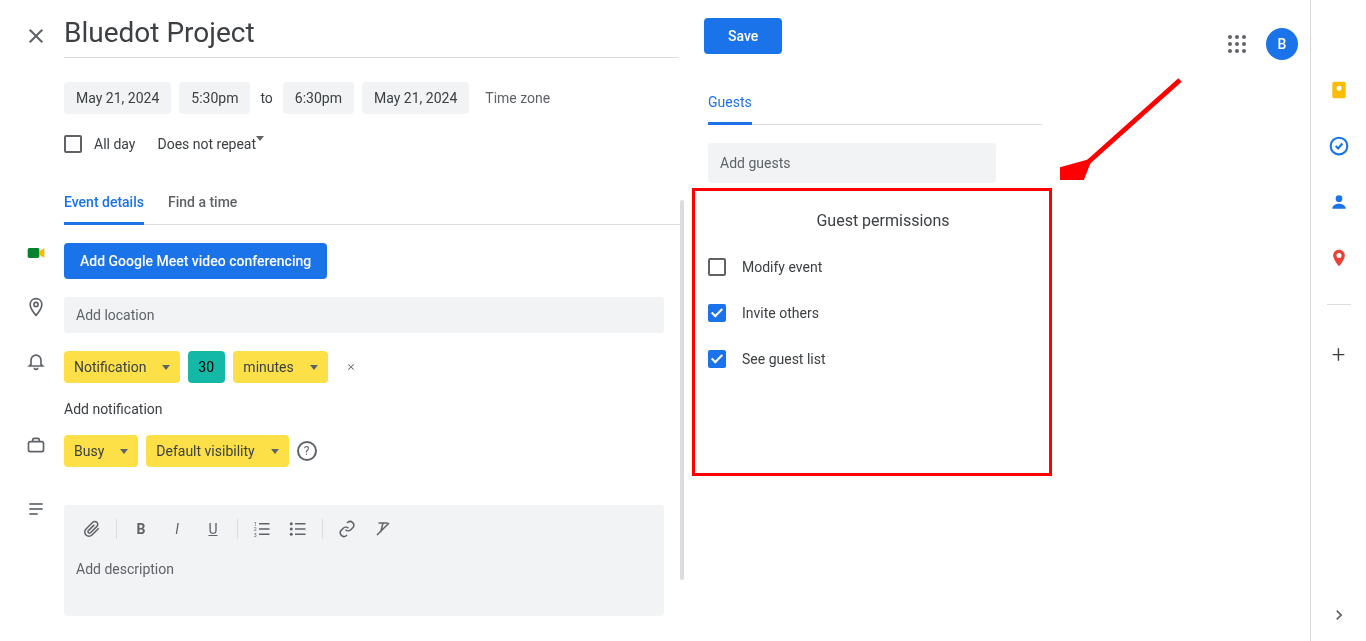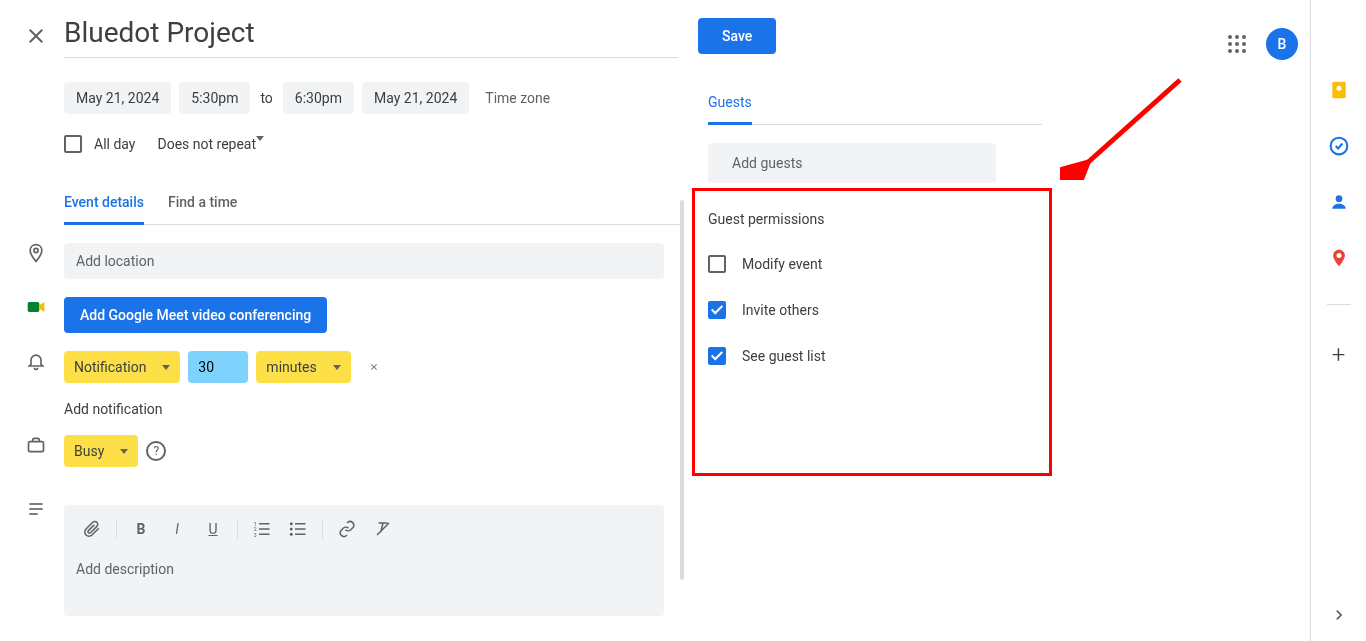--- a/index.html
+++ b/index.html
@@ -2,21 +2,21 @@
 <html><head>
 <meta charset="utf-8">
 <style>
 * { box-sizing: border-box; margin: 0; padding: 0; font-family: 'Google Sans', Roboto, Arial, sans-serif; }
 body { background: #fff; color: #3c4043; font-size: 14px; width: 1366px; height: 641px; overflow: hidden; position: relative; }
 
 .topbar { display: flex; align-items: flex-start; padding: 12px 20px 0 24px; }
 .close-btn { width: 24px; height: 24px; color: #5f6368; cursor: pointer; margin-top: 12px; margin-right: 16px; }
 .title-wrap { flex: 0 0 auto; width: 614px; }
 .title-input { font-size: 28px; font-weight: 400; color: #3c4043; border: none; outline: none; width: 100%; padding: 4px 0 8px 0; border-bottom: 1px solid #dadce0; background: transparent; }
-.save-btn { background: #1a73e8; color: #fff; border: none; border-radius: 4px; padding: 10px 24px; font-size: 14px; font-weight: 500; cursor: pointer; margin-left: 20px; margin-top: 6px; }
+.save-btn { background: #1a73e8; color: #fff; border: none; border-radius: 4px; padding: 10px 24px; font-size: 14px; font-weight: 500; cursor: pointer; margin-left: 26px; margin-top: 6px; }
 
 .content { display: flex; padding-left: 64px; }
 .left-col { width: 620px; position: relative; }
 .right-col { margin-left: 24px; width: 350px; }
 
 .date-row { display: flex; align-items: center; gap: 8px; margin-top: 24px; }
 .chip { background: #f1f3f4; border-radius: 4px; padding: 8px 12px; font-size: 14px; color: #3c4043; cursor: pointer; }
 .to-text { font-size: 14px; color: #3c4043; padding: 0 2px; }
 .tz-link { font-size: 14px; color: #5f6368; margin-left: 8px; cursor: pointer; }
 
@@ -34,44 +34,44 @@
 .detail-row { display: flex; align-items: center; margin-top: 18px; }
 .row-icon { width: 20px; height: 20px; position: absolute; left: -38px; color: #5f6368; display: flex; align-items: center; justify-content: center; }
 .row-body { position: relative; flex: 1; }
 
 .meet-btn { background: #1a73e8; color: #fff; border: none; border-radius: 4px; padding: 10px 16px; font-size: 14px; font-weight: 500; cursor: pointer; }
 .loc-input { width: 600px; background: #f1f3f4; border: none; border-radius: 4px; padding: 10px 12px; font-size: 14px; outline: none; }
 .loc-input::placeholder { color: #5f6368; }
 
 .notif-row { display: flex; align-items: center; gap: 8px; }
 .sel-chip { background: #fde047; border-radius: 4px; padding: 8px 10px; display: flex; align-items: center; gap: 16px; cursor: pointer; font-size: 14px; }
-.num-input { background: #7dd3fc; border: none; border-radius: 4px; padding: 8px 10px; width: 60px; font-size: 14px; outline: none; }
+.num-input { background: #14b8a6; border: none; border-radius: 4px; padding: 8px 10px; width: 37px; font-size: 14px; outline: none; }
 .x-icon { color: #5f6368; cursor: pointer; padding: 4px; margin-left: 6px; }
 
 .add-notif { color: #3c4043; font-size: 14px; margin-top: 18px; cursor: pointer; display: block; }
 
 .cal-row { display: flex; align-items: center; gap: 10px; }
 .color-dot { width: 14px; height: 14px; border-radius: 50%; background: #7986cb; }
 .color-sel { background: #f1f3f4; border-radius: 4px; padding: 6px 8px; display: flex; align-items: center; gap: 8px; cursor: pointer; }
 
 .busy-row { display: flex; align-items: center; gap: 8px; }
 .help-icon { width: 20px; height: 20px; border: 2px solid #5f6368; border-radius: 50%; display: flex; align-items: center; justify-content: center; font-size: 12px; color: #5f6368; cursor: pointer; }
 
 .desc-box { margin-top: 20px; background: #f1f3f4; border-radius: 4px; width: 600px; }
 .desc-toolbar { display: flex; align-items: center; padding: 8px 12px; gap: 4px; }
 .tb-btn { width: 32px; height: 32px; display: flex; align-items: center; justify-content: center; color: #5f6368; cursor: pointer; border-radius: 4px; }
 .tb-sep { width: 1px; height: 20px; background: #dadce0; margin: 0 4px; }
 .desc-area { width: 100%; min-height: 60px; background: transparent; border: none; outline: none; padding: 8px 12px 16px 12px; font-size: 14px; resize: none; }
 .desc-area::placeholder { color: #5f6368; }
 
 .guests-tab { padding: 0 0 12px 0; font-size: 14px; font-weight: 400; color: #1a73e8; border-bottom: 3px solid #1a73e8; display: inline-block; margin-top: 36px; }
 .guests-underline { border-bottom: 1px solid #dadce0; margin-top: -1px; width: 334px; }
-.guest-input { width: 288px; background: #f1f3f4; border: none; border-radius: 4px; padding: 12px 24px; font-size: 14px; outline: none; margin-top: 18px; }
+.guest-input { width: 288px; background: #f1f3f4; border: none; border-radius: 4px; padding: 12px 12px; font-size: 14px; outline: none; margin-top: 18px; }
 .guest-input::placeholder { color: #5f6368; }
-.perm-title { font-size: 14px; color: #3c4043; margin-top: 28px; }
+.perm-title { font-size: 16px; color: #3c4043; margin-top: 28px; text-align: center; }
 .perm-row { display: flex; align-items: center; gap: 16px; margin-top: 28px; }
 
 .highlight-box { position: absolute; border: 3px solid #ff0000; left: 692px; top: 188px; width: 360px; height: 288px; pointer-events: none; }
 .arrow { position: absolute; left: 1060px; top: 70px; pointer-events: none; }
 
 .side-panel { position: absolute; right: 0; top: 0; width: 56px; height: 641px; border-left: 1px solid #dadce0; display: flex; flex-direction: column; align-items: center; padding-top: 80px; gap: 36px; }
 .sp-icon { width: 20px; height: 20px; cursor: pointer; }
 .sp-divider { width: 24px; height: 1px; background: #dadce0; }
 .sp-plus { font-size: 24px; color: #3c4043; cursor: pointer; font-weight: 300; }
 .sp-chevron { position: absolute; bottom: 16px; color: #5f6368; cursor: pointer; }
@@ -137,38 +137,38 @@
     </div>
 
     <div class="tabs">
       <div class="tab active">Event details</div>
       <div class="tab">Find a time</div>
     </div>
 
     <div class="detail-row">
       <div class="row-body">
         <div class="row-icon">
+          <svg width="22" height="22" viewBox="0 0 24 24">
+              <rect x="2" y="6" width="14" height="12" rx="2" fill="#00832d"></rect>
+              <path d="M16 10 L22 6 L22 18 L16 14 Z" fill="#ffba00"></path>
+            </svg>
+        </div>
+        <button class="meet-btn">Add Google Meet video conferencing</button>
+      </div>
+    </div>
+
+    <div class="detail-row">
+      <div class="row-body">
+        <div class="row-icon">
           <svg width="20" height="20" viewBox="0 0 24 24" fill="none" stroke="currentColor" stroke-width="2">
               <path d="M12 2 C8 2 5 5 5 9 C5 14 12 22 12 22 S19 14 19 9 C19 5 16 2 12 2 Z"></path>
               <circle cx="12" cy="9" r="2.5"></circle>
             </svg>
         </div>
         <input class="loc-input" placeholder="Add location" style="">
-      </div>
-    </div>
-
-    <div class="detail-row">
-      <div class="row-body">
-        <div class="row-icon">
-          <svg width="22" height="22" viewBox="0 0 24 24">
-              <rect x="2" y="6" width="14" height="12" rx="2" fill="#00832d"></rect>
-              <path d="M16 10 L22 6 L22 18 L16 14 Z" fill="#ffba00"></path>
-            </svg>
-        </div>
-        <button class="meet-btn">Add Google Meet video conferencing</button>
       </div>
     </div>
 
     <div class="detail-row">
       <div class="row-body">
         <div class="row-icon">
           <svg width="20" height="20" viewBox="0 0 24 24" fill="none" stroke="currentColor" stroke-width="2">
               <path d="M18 16 L18 11 C18 7.7 15.3 5 12 5 S6 7.7 6 11 L6 16 L4 18 L20 18 Z"></path>
               <path d="M10 20 C10 21 10.9 22 12 22 S14 21 14 20"></path>
             </svg>
@@ -197,20 +197,24 @@
       <div class="row-body">
         <div class="row-icon">
           <svg width="20" height="20" viewBox="0 0 24 24" fill="none" stroke="currentColor" stroke-width="2">
               <rect x="3" y="8" width="18" height="12" rx="2"></rect>
               <path d="M8 8 V6 C8 5 9 4 10 4 H14 C15 4 16 5 16 6 V8"></path>
             </svg>
         </div>
         <div class="busy-row">
           <div class="sel-chip">
             <span>Busy</span>
+            <span class="caret"></span>
+          </div>
+          <div class="sel-chip">
+            <span>Default visibility</span>
             <span class="caret"></span>
           </div>
           <div class="help-icon">?</div>
         </div>
       </div>
     </div>
 
     <div class="detail-row" style="align-items:flex-start;">
       <div class="row-body">
         <div class="row-icon" style="top:14px;">

